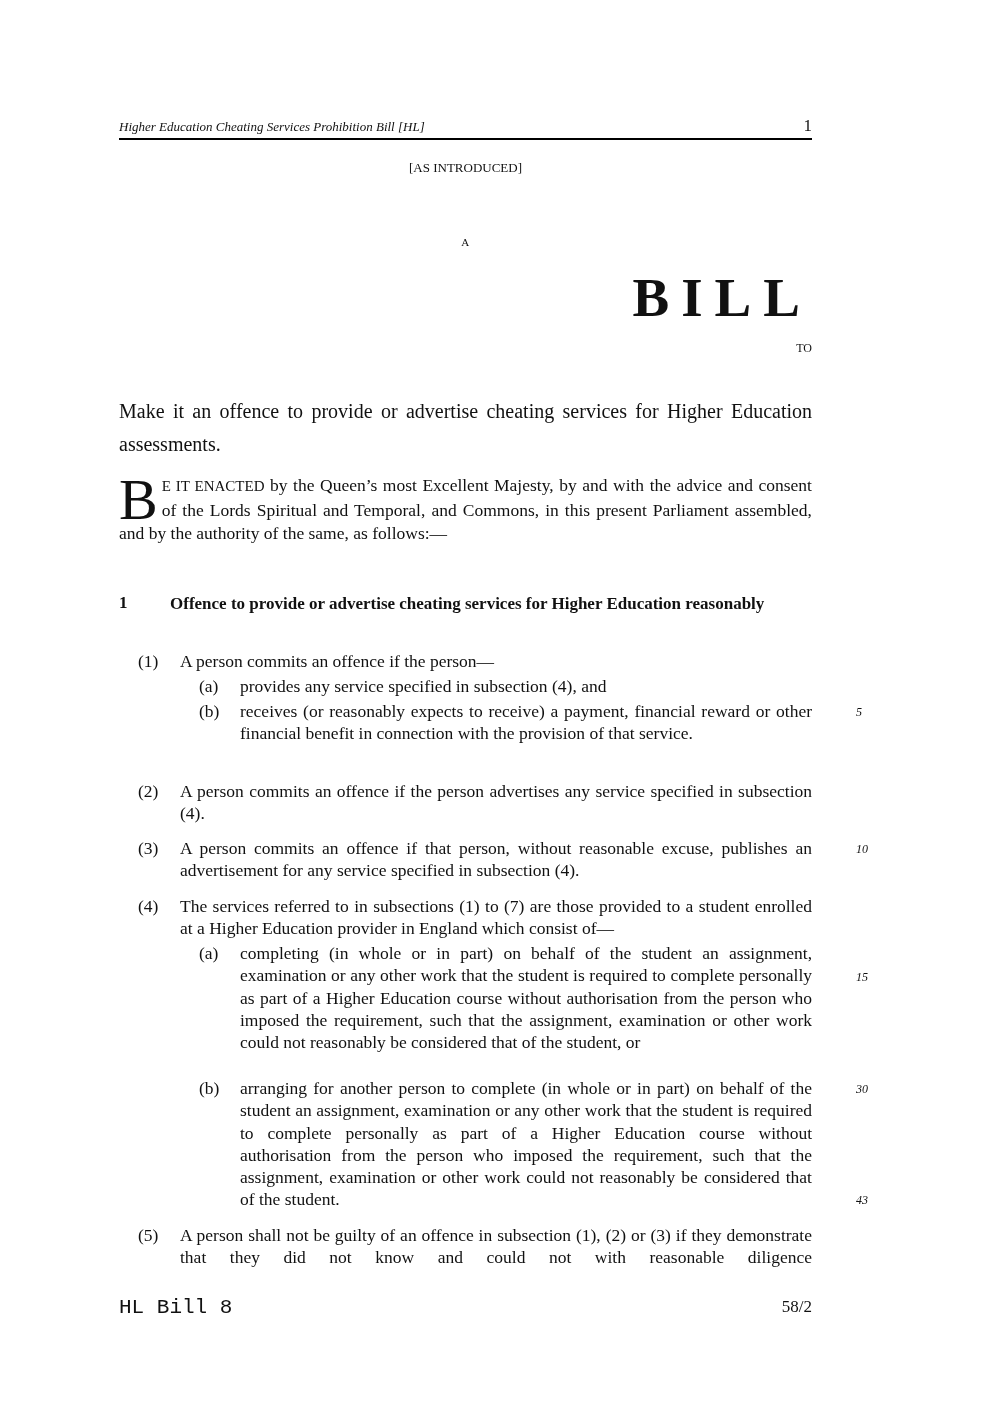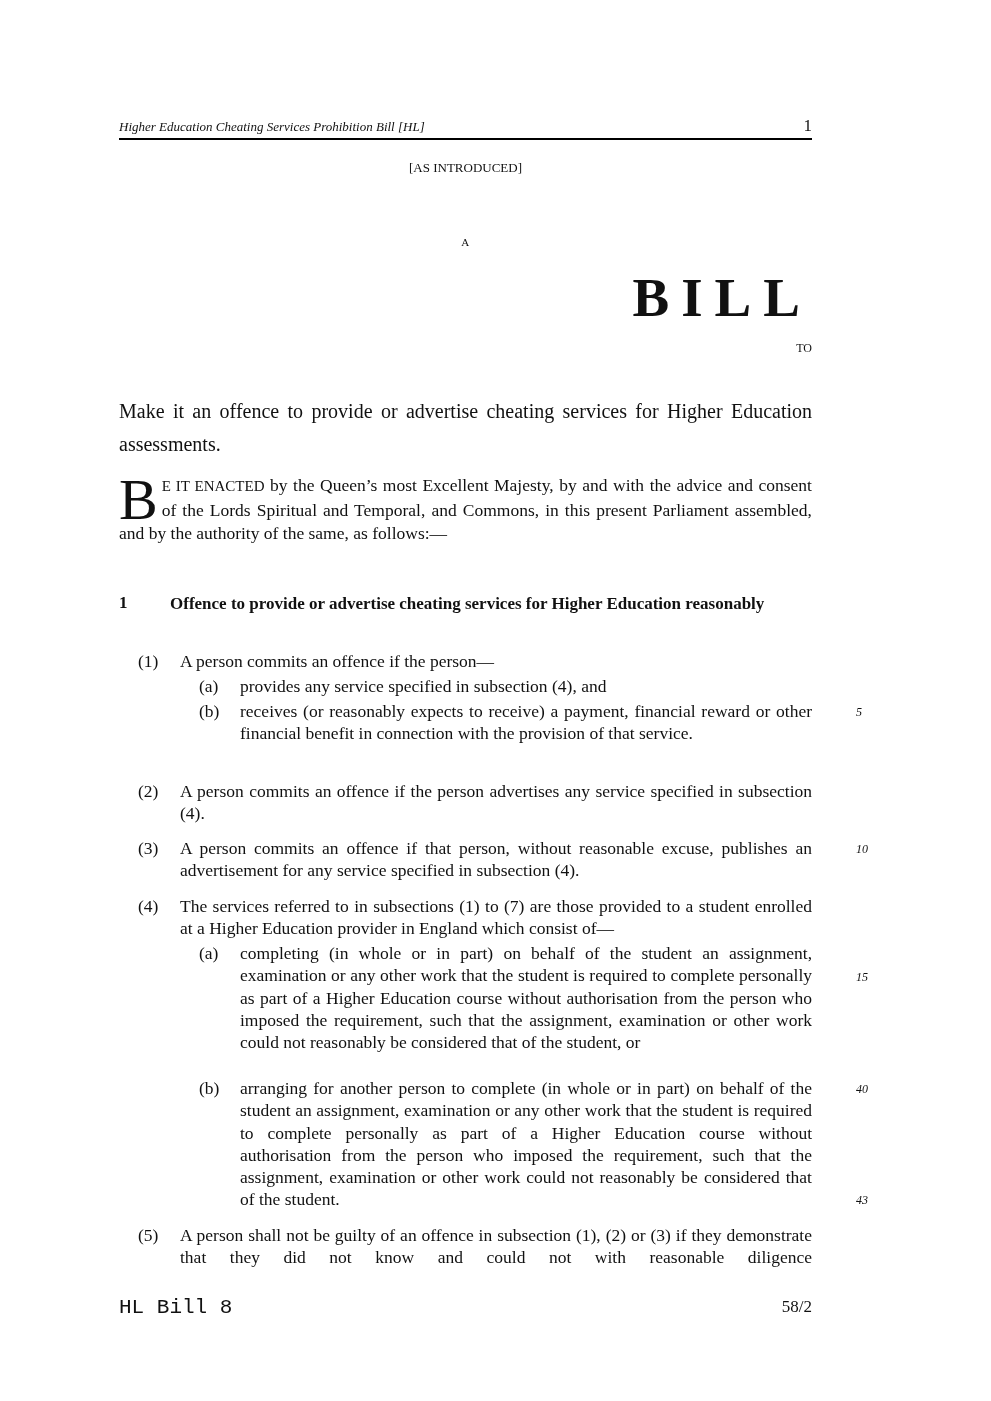--- a/index.html
+++ b/index.html
@@ -64,20 +64,20 @@
 <div class="abs stext para" style="top:837px">A person commits an offence if that person, without reasonable excuse, publishes an advertisement for any service specified in subsection (4).</div>
 <div class="abs lnum" style="top:842px">10</div>
 
 <div class="abs snum para" style="top:895px">(4)</div>
 <div class="abs stext para" style="top:895px">The services referred to in subsections (1) to (7) are those provided to a student enrolled at a Higher Education provider in England which consist of—</div>
 <div class="abs pnum2 para" style="top:942px">(a)</div>
 <div class="abs ptext para" style="top:942px">completing (in whole or in part) on behalf of the student an assignment, examination or any other work that the student is required to complete personally as part of a Higher Education course without authorisation from the person who imposed the requirement, such that the assignment, examination or other work could not reasonably be considered that of the student, or</div>
 <div class="abs lnum" style="top:970px">15</div>
 <div class="abs pnum2 para" style="top:1077px">(b)</div>
 <div class="abs ptext para" style="top:1077px">arranging for another person to complete (in whole or in part) on behalf of the student an assignment, examination or any other work that the student is required to complete personally as part of a Higher Education course without authorisation from the person who imposed the requirement, such that the assignment, examination or other work could not reasonably be considered that of the student.</div>
-<div class="abs lnum" style="top:1082px">40</div>
+<div class="abs lnum" style="top:1082px">30</div>
 <div class="abs lnum" style="top:1193px">43</div>
 
 <div class="abs snum para" style="top:1224px">(5)</div>
 <div class="abs stext para" style="top:1224px; text-align-last: justify;">A person shall not be guilty of an offence in subsection (1), (2) or (3) if they demonstrate that they did not know and could not with reasonable diligence</div>
 
 <div class="abs footer-left">HL Bill 8</div>
 <div class="abs footer-right">58/2</div>
 
 </body></html>

